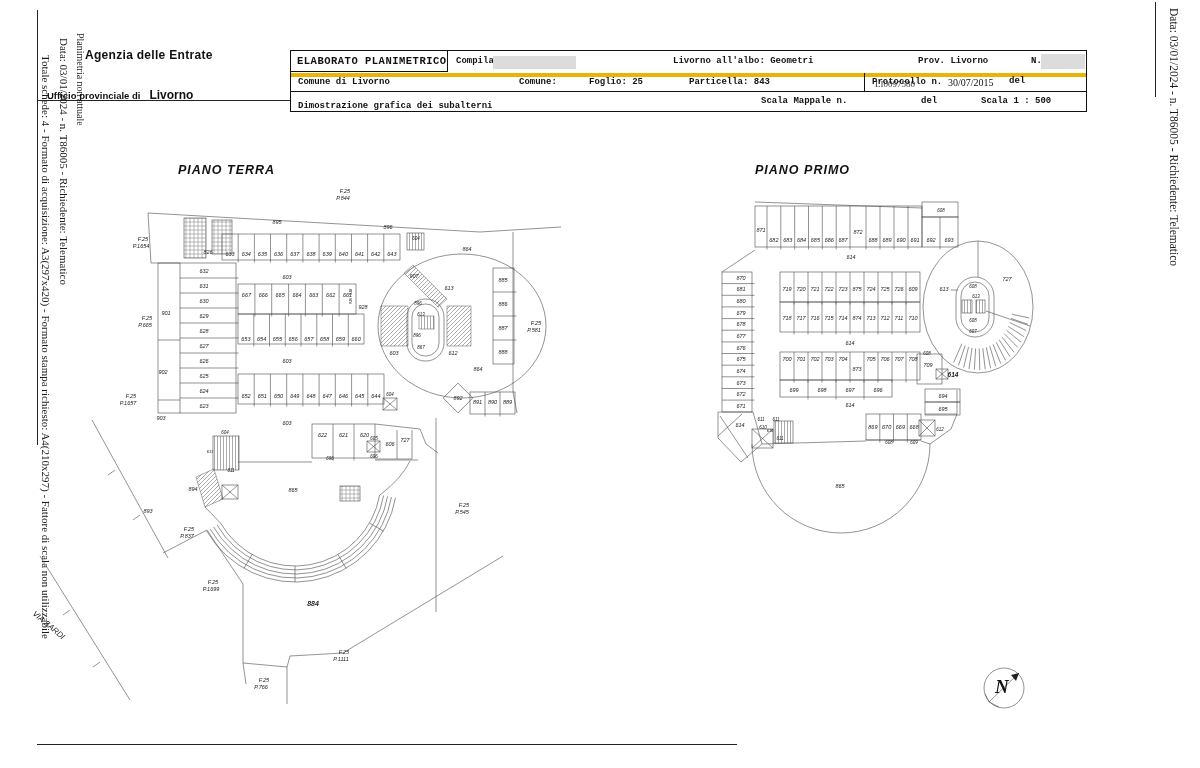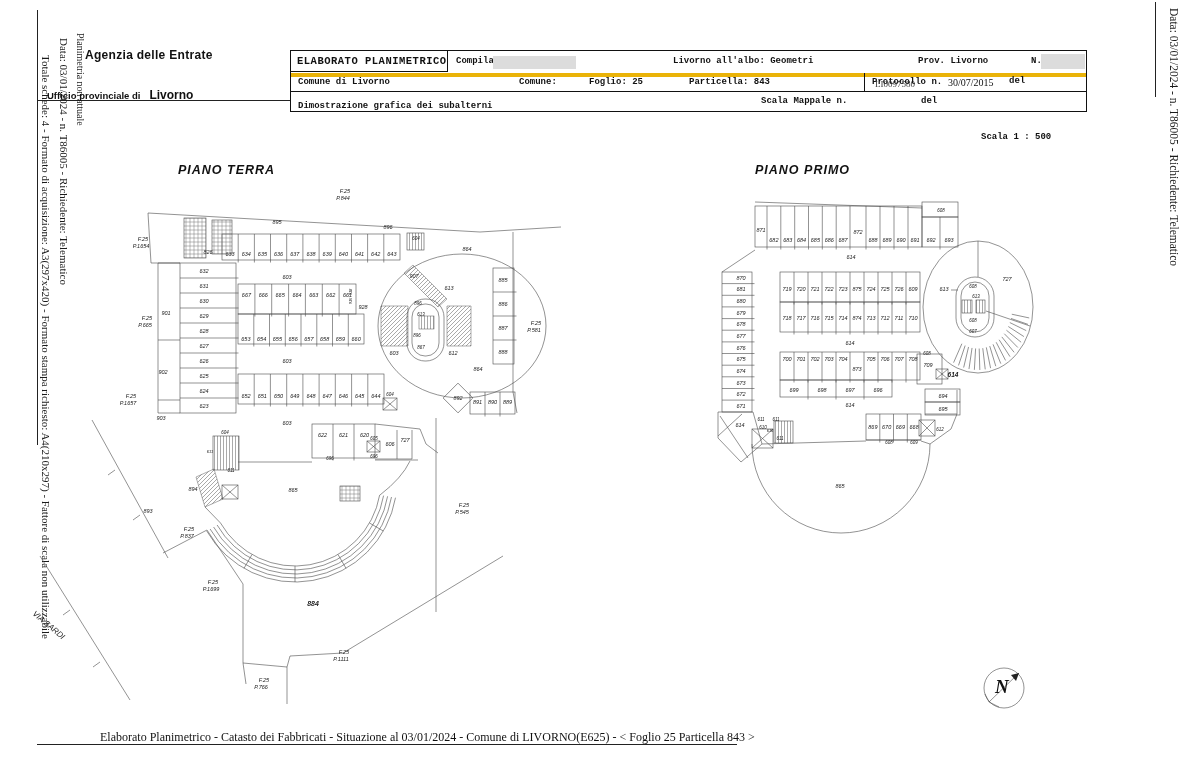--- a/index.html
+++ b/index.html
@@ -81,21 +81,21 @@
       <div class="vdiv" style="left:573px;top:0;height:18px;"></div>
       <div class="tcell" style="left:581px;top:4px;">Protocollo n.</div>
       <div class="stamp" style="left:584px;top:6px;">LI0097580</div>
       <div class="tcell serifdate" style="left:657px;top:4px;">30/07/2015</div>
       <div class="tcell" style="left:718px;top:3px;">del</div>
     </div>
     <div class="trow r3">
       <div class="tcell" style="left:7px;top:10px;font-family:Liberation Mono, monospace;">Dimostrazione grafica dei subalterni</div>
       <div class="tcell" style="left:470px;top:5px;">Scala Mappale n.</div>
       <div class="tcell" style="left:630px;top:5px;">del</div>
-      <div class="tcell" style="left:690px;top:5px;margin-top:36px;">Scala 1 : 500</div>
+      <div class="tcell" style="left:690px;top:5px;">Scala 1 : 500</div>
     </div>
   </div>
 
   <div class="plan-title" style="left:178px;top:163px;">PIANO TERRA</div>
   <div class="plan-title" style="left:755px;top:163px;">PIANO PRIMO</div>
 
   <svg width="1200" height="768" viewBox="0 0 1200 768">
     <defs>
       <pattern id="h45" width="4" height="4" patternUnits="userSpaceOnUse">
         <path d="M0,4 L4,0" stroke="#555" stroke-width="0.5"></path>
@@ -513,14 +513,13 @@
 
     <g>
       <circle class="ln" cx="1004" cy="688" r="20"></circle>
       <path class="ln" d="M989,702 L1019,673 M989,702 L999,707 M989,702 L985,694"></path>
       <path d="M1019,673 L1011,675 L1016,681 Z" fill="#222"></path>
     </g>
   </svg>
 
   <div id="north-n">N</div>
 
-  <div id="footer-text">Elaborato Planimetrico - Catasto dei Fabbricati - Situazione al 03/01/2024 - Comune di LIVORNO(E625) - &lt; Foglio 25 Particella 843 &gt;</div>
 </div>
 
 </body></html>

